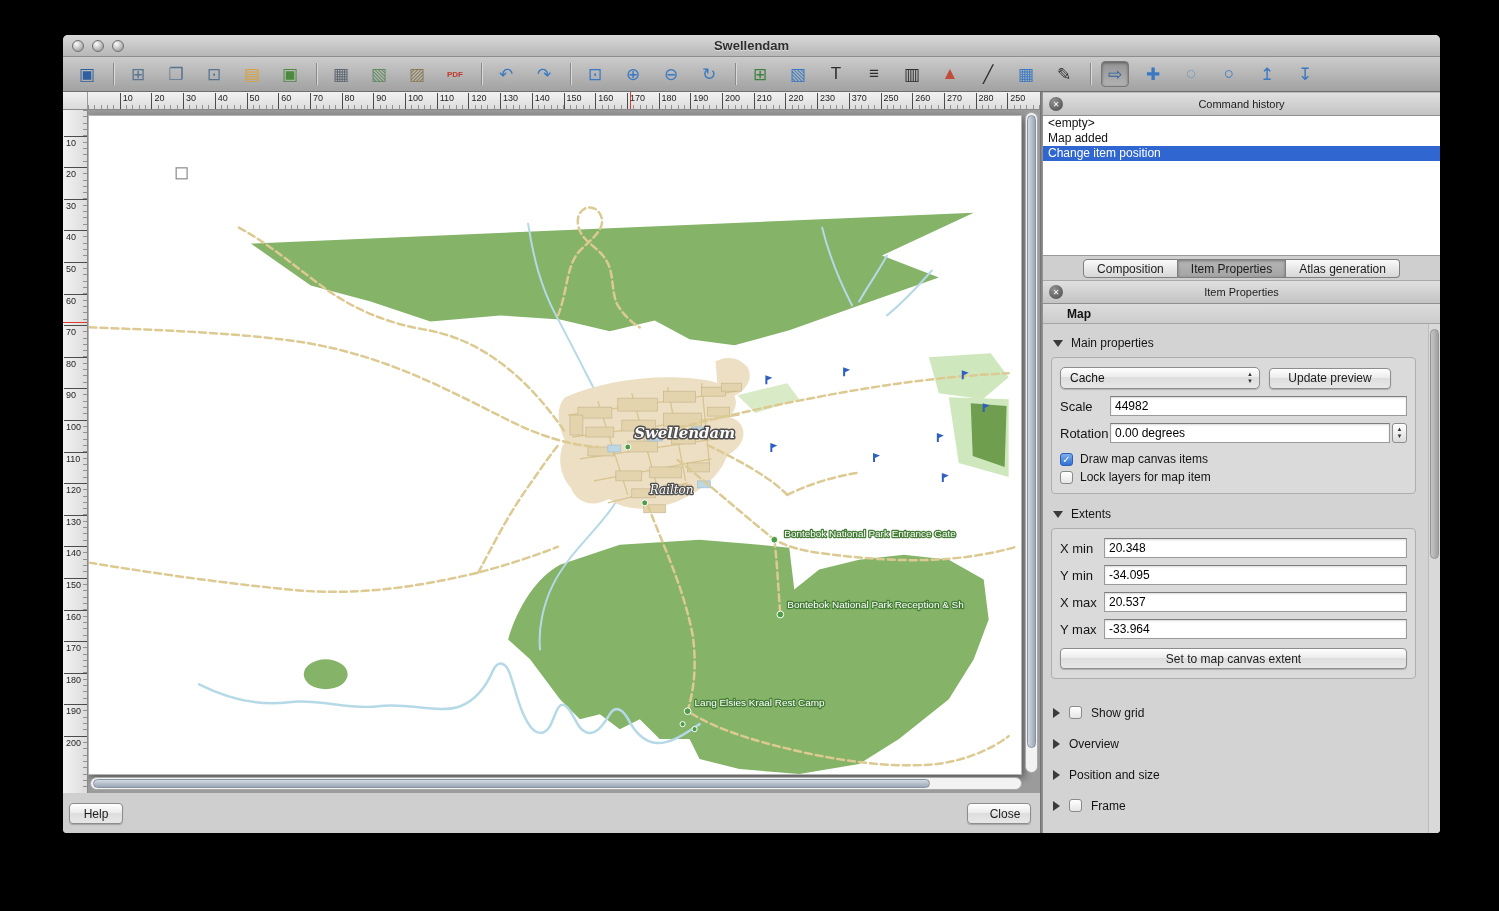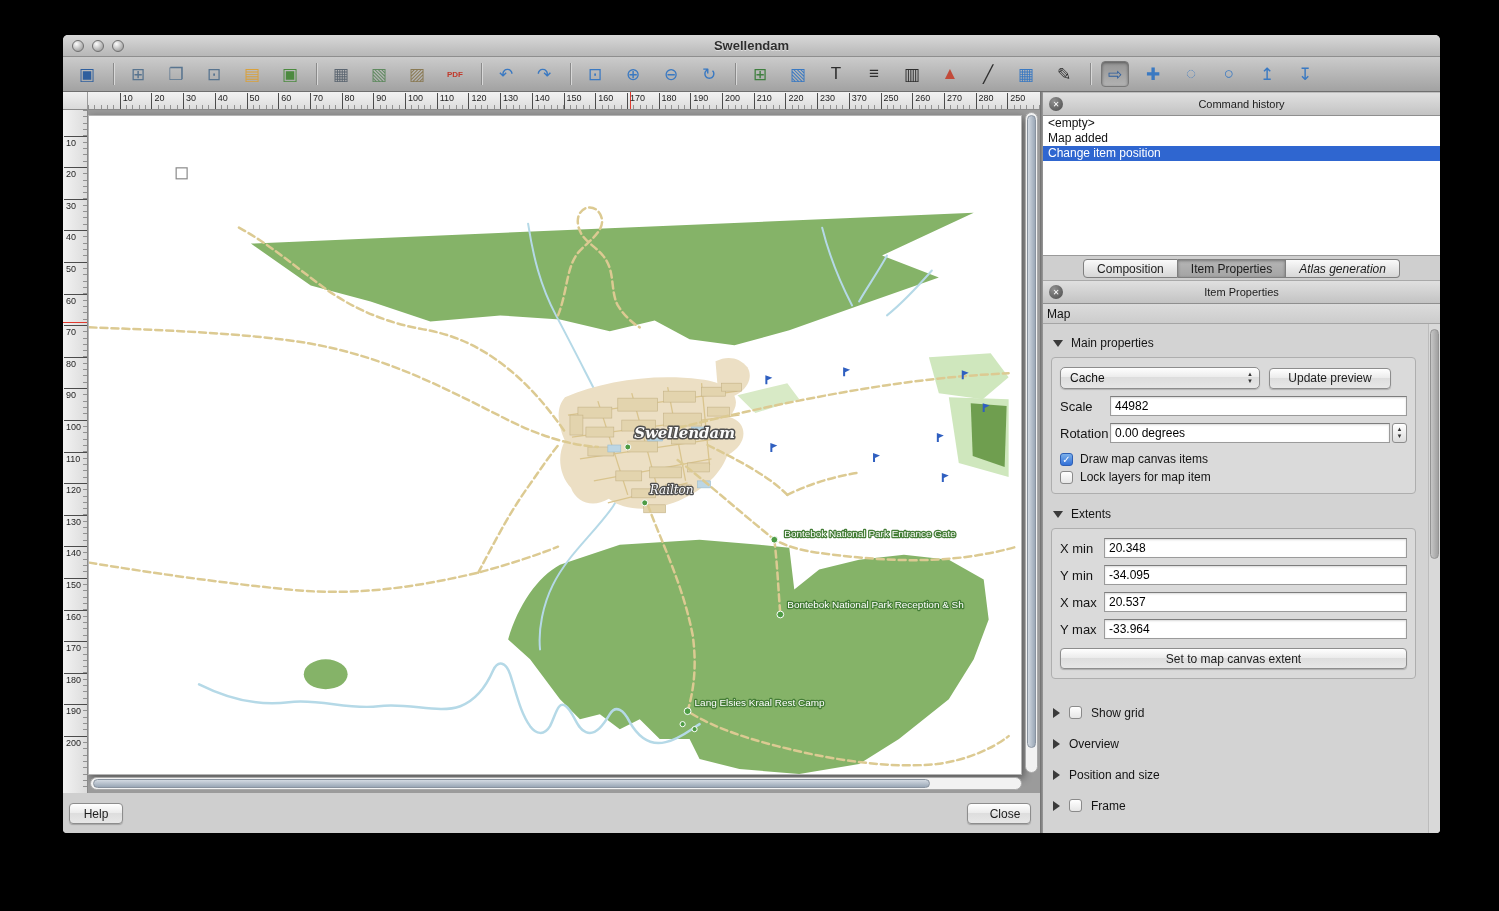--- a/index.html
+++ b/index.html
@@ -92,25 +92,25 @@
                  display:flex; align-items:center; justify-content:center; }
   .history-list { height:140px; background:#fff; border-bottom:1px solid #9a9a9a; overflow:hidden; font-size:12px; }
   .history-row { padding:0 5px; height:15px; line-height:15px; color:#111; white-space:nowrap; }
   .history-row.selected { background:#2f66d0; color:#fff; }
 
   .tabs-row { height:25px; display:flex; align-items:center; justify-content:center;
               border-bottom:1px solid #a9a9a9; background:#cfcfcf; }
   .tab { height:19px; line-height:18px; padding:0 13px; font-size:12px; color:#1c1c1c;
          border:1px solid #7f7f7f; border-left:none; background:linear-gradient(#fafafa,#d6d6d6); }
   .tab:first-child { border-left:1px solid #7f7f7f; border-radius:4px 0 0 4px; }
-  .tab:last-child { border-radius:0 4px 4px 0;font-style:italic; }
+  .tab:last-child { border-radius:0 4px 4px 0; }
   .tab.active { background:linear-gradient(#b6b6b6,#a4a4a4); box-shadow:inset 0 1px 3px rgba(0,0,0,.35); }
 
   .map-bar { height:20px; background:linear-gradient(#dcdcdc,#cccccc); border-bottom:1px solid #a5a5a5;
-             display:flex; align-items:center; padding-left:4px; font-size:12px; font-weight:normal; color:#111; }
+             display:flex; align-items:center; padding-left:24px; font-size:12px; font-weight:bold; color:#111; }
 
   .props { flex:1; position:relative; padding:12px 0 0 0; overflow:hidden; }
   .props-inner { padding-left:8px; padding-right:24px; }
   .sec-head { display:flex; align-items:center; gap:8px; margin:0 0 7px 2px; font-size:12px; color:#141414; }
   .disc-down { width:0; height:0; border-left:5px solid transparent; border-right:5px solid transparent; border-top:7px solid #3a3a3a; }
   .disc-right{ width:0; height:0; border-top:5px solid transparent; border-bottom:5px solid transparent; border-left:7px solid #3a3a3a; }
   .groupbox { border:1px solid #aeaeae; border-radius:4px; background:#dadada; padding:9px 8px; margin-bottom:13px; }
   .row { display:flex; align-items:center; margin-bottom:7px; }
   .row:last-child { margin-bottom:0; }
   .fld-label { width:50px; font-size:13px; color:#141414; }

